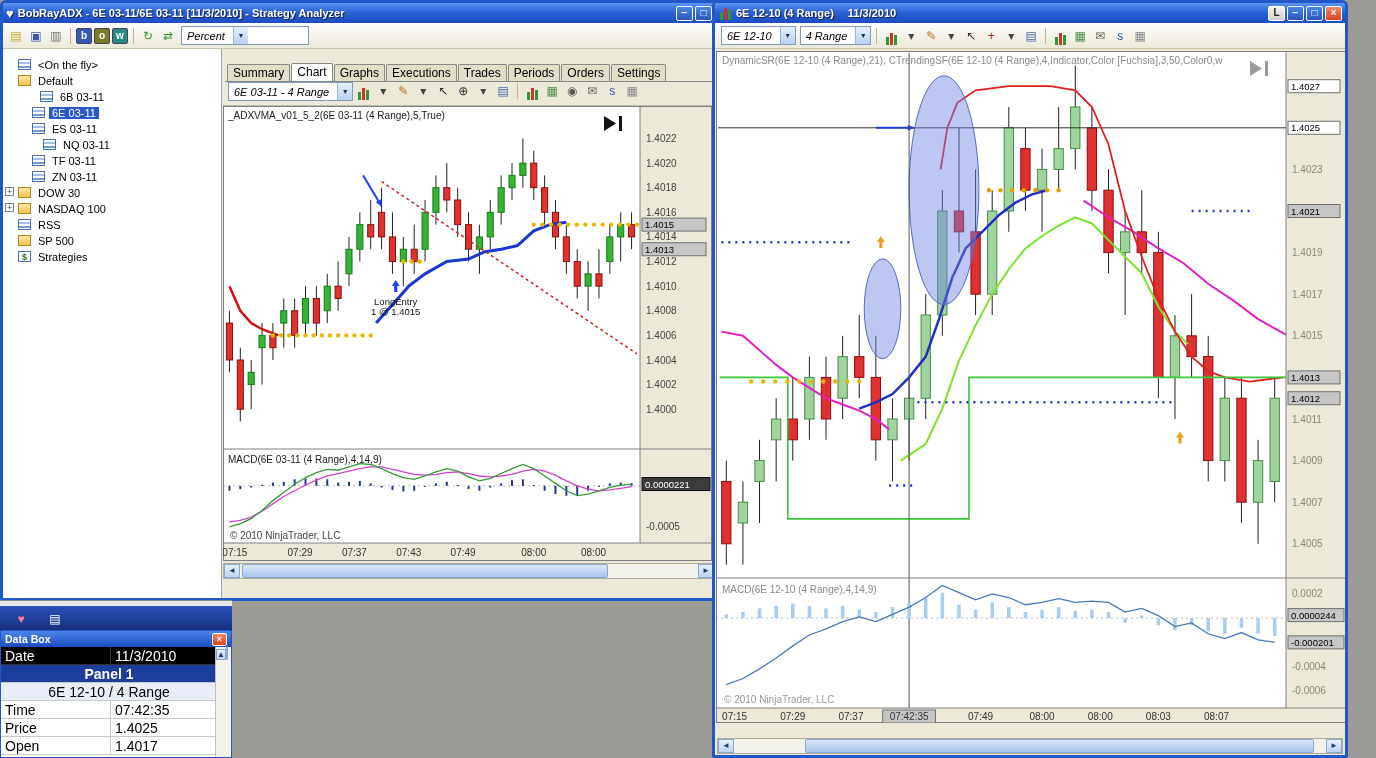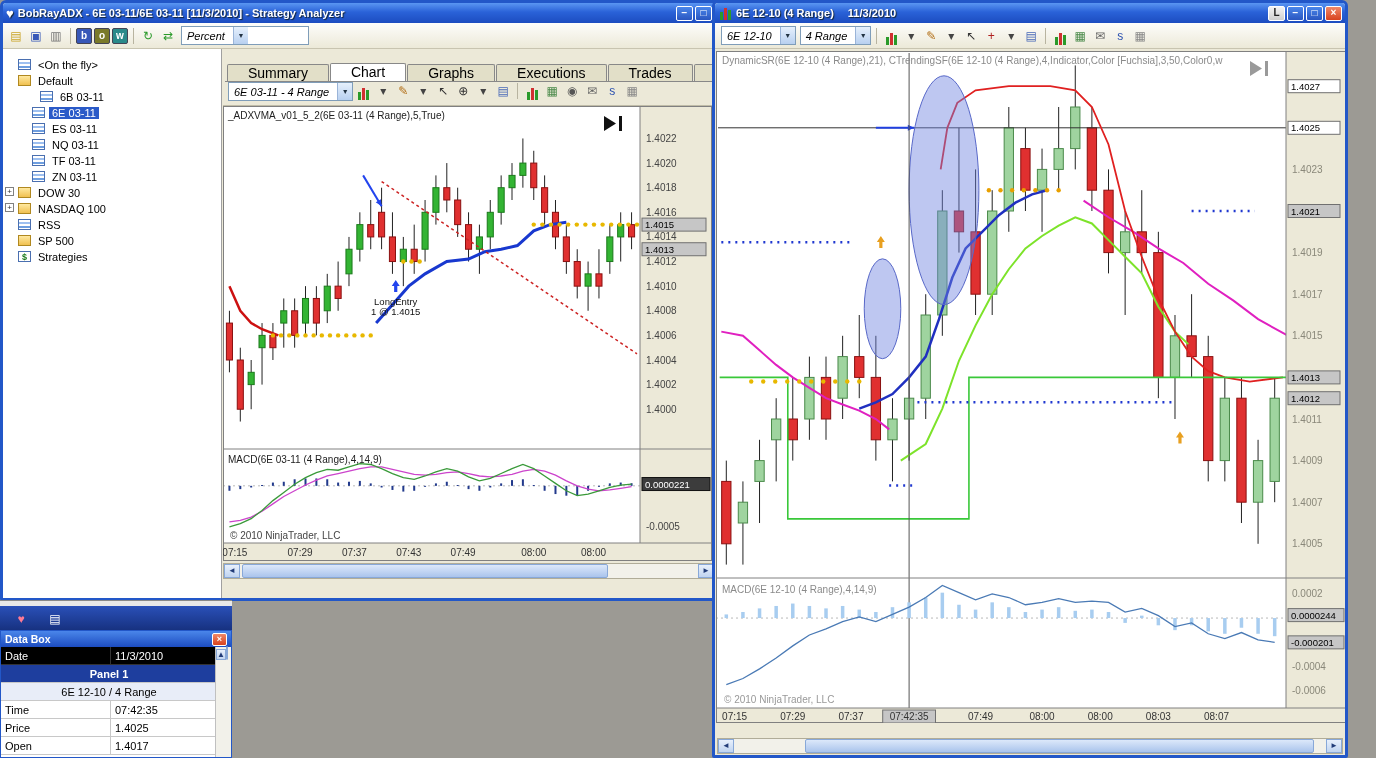--- a/index.html
+++ b/index.html
@@ -34,39 +34,39 @@
   .exp{width:9px;height:9px;border:1px solid #808080;background:#fff;font-size:8px;line-height:7px;text-align:center;margin-right:4px;flex:none;color:#333}
   .exp-sp{width:13px;flex:none}
   .ti{width:13px;height:11px;display:inline-block;margin-right:4px;flex:none;font-size:9px;line-height:11px;text-align:center}
   .ti-chart-doc{background:linear-gradient(180deg,#fff 0 2px,#9ec0f0 2px 4px,#fff 4px 6px,#6f9fe0 6px 8px,#fff 8px);border:1px solid #4a6fb0}
   .ti-folder{background:linear-gradient(180deg,#ffe9a0,#f0c050);border:1px solid #b08820}
   .ti-dollar{background:#fff;border:1px solid #4a6fb0;color:#1a7a1a;font-weight:bold}
   .tlabel{padding:0 3px;white-space:nowrap}
   .tlabel.sel{background:#2a5ac8;color:#fff}
   .main{position:absolute;left:220px;top:46px;width:492px;height:549px}
   .tabs{margin:14px 0 0 2px;height:19px;border-bottom:1px solid #888;padding-left:2px;white-space:nowrap;overflow:hidden}
-  .tab{display:inline-block;height:18px;line-height:17px;padding:0 20px;border:1px solid #888;border-bottom:none;border-radius:2px 2px 0 0;background:#e2dfc8;margin-right:1px;font-size:14px;position:relative;vertical-align:bottom}
+  .tab{display:inline-block;height:18px;line-height:17px;padding:0 5px;border:1px solid #888;border-bottom:none;border-radius:2px 2px 0 0;background:#e2dfc8;margin-right:1px;font-size:12px;position:relative;vertical-align:bottom}
   .tab.active{background:#fff;height:20px;margin-bottom:-1px;z-index:2}
   .chart-toolbar{height:24px;background:#ece9d8;border-bottom:1px solid #c0bca8;display:flex;align-items:flex-start;padding:0 3px;gap:1px}
   svg{display:block;background:#fff;font-family:"Liberation Sans",sans-serif}
   #chart-left{margin-top:0}
   #chart-right{position:absolute;left:1px;top:48px}
   .hscroll{height:16px;margin-top:2px;display:flex;border:1px solid #b0ac98;background:#f2f1ea}
   .sb-btn{width:16px;height:14px;background:linear-gradient(180deg,#e8f0fc,#c0d4f0);border:1px solid #88a8d8;color:#223c78;font-size:8px;line-height:12px;text-align:center;flex:none}
   .sb-track{flex:1;position:relative}
   .sb-thumb{position:absolute;top:0;height:14px;background:linear-gradient(180deg,#dce8fa,#aac4ec);border:1px solid #88a8d8;border-radius:2px}
   #hscroll-right{position:absolute;left:2px;right:2px;bottom:1px}
   .backtest-tab{position:absolute;right:0;top:58px;width:19px;height:66px;background:#ece9d8;border:1px solid #999;border-right:none;writing-mode:vertical-rl;text-align:center;font-size:11px;color:#333;padding-top:4px}
   #minibar{position:absolute;left:0;top:600px;width:232px;height:30px;background:#e8e8e8;border-top:1px solid #888}
   #minibar .bar{position:absolute;left:0;top:5px;width:100%;height:25px;background:linear-gradient(180deg,#2a50b8,#16307e);display:flex;align-items:center;gap:16px;padding-left:12px}
   #databox{position:absolute;left:0;top:630px;width:232px;height:128px;background:#fff;border:1px solid #2257c8;overflow:hidden}
   .db-title{height:16px;background:linear-gradient(180deg,#4a86ea,#1c4cc0);display:flex;align-items:center;color:#fff;font-weight:bold;font-size:10.5px;padding:0 4px}
   .db-close{margin-left:auto;width:15px;height:13px;border:1px solid #fff;border-radius:2px;background:linear-gradient(180deg,#f08868,#d8431f);color:#fff;font-size:9px;line-height:11px;text-align:center;font-weight:bold}
   .db-rows{width:216px}
-  .db-row{display:flex;height:18px;line-height:18px;font-size:11px;border-bottom:1px solid #c8c8c8;background:#fff}
+  .db-row{display:flex;height:18px;line-height:18px;font-size:14px;border-bottom:1px solid #c8c8c8;background:#fff}
   .db-row .lbl{width:110px;padding-left:4px;border-right:1px solid #c8c8c8;overflow:hidden;white-space:nowrap}
   .db-row .val{flex:1;padding-left:4px;white-space:nowrap}
   .db-row.black{background:#000;color:#fff;border-color:#333}
   .db-row.black .lbl{border-color:#333}
   .db-row.header{background:#1e3e9e;color:#fff;justify-content:center;font-weight:bold}
   .db-row.subheader{background:#e8edf8;justify-content:center}
   .db-vscroll{position:absolute;right:0;top:16px;bottom:0;width:16px;background:#f2f1ea;border-left:1px solid #c0c0c0}
   .db-vscroll .sb-btn{width:14px;margin:0 auto}
   .db-vscroll .vthumb{width:14px;height:34px;margin:1px auto;background:linear-gradient(180deg,#dce8fa,#aac4ec);border:1px solid #88a8d8;border-radius:2px}
 </style>
@@ -122,21 +122,21 @@
         <div class="trow" style="padding-left: 16px;">
           <span class="exp-sp"></span>
           <span class="ti ti-chart-doc"></span>
           <span class="tlabel sel">6E 03-11</span>
         </div>
         <div class="trow" style="padding-left: 16px;">
           <span class="exp-sp"></span>
           <span class="ti ti-chart-doc"></span>
           <span class="tlabel">ES 03-11</span>
         </div>
-        <div class="trow" style="padding-left: 16px;">
+        <div class="trow" style="padding-left: 27px;">
           <span class="exp-sp"></span>
           <span class="ti ti-chart-doc"></span>
           <span class="tlabel">NQ 03-11</span>
         </div>
         <div class="trow" style="padding-left: 16px;">
           <span class="exp-sp"></span>
           <span class="ti ti-chart-doc"></span>
           <span class="tlabel">TF 03-11</span>
         </div>
         <div class="trow" style="padding-left: 16px;">

